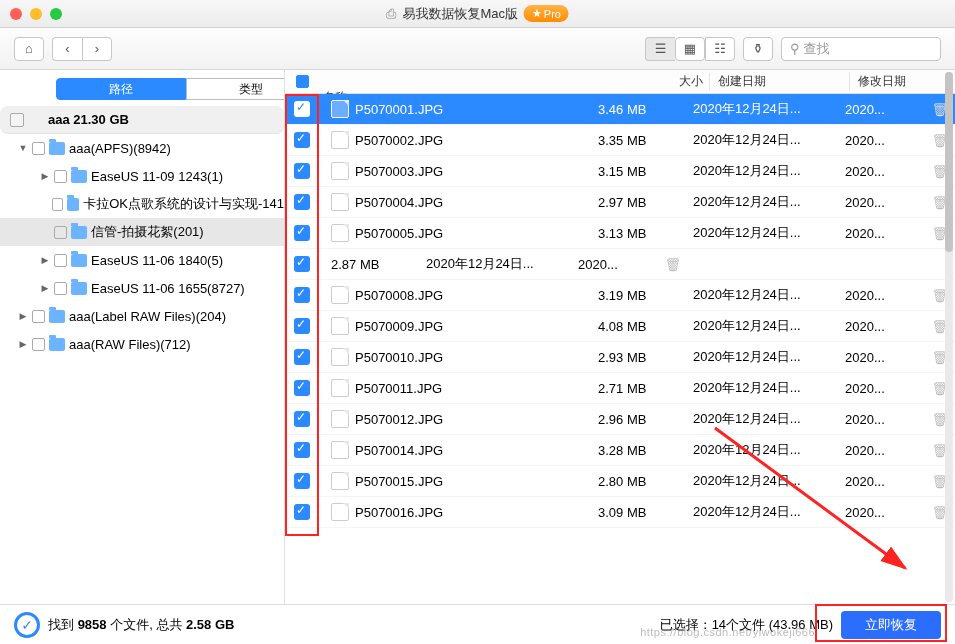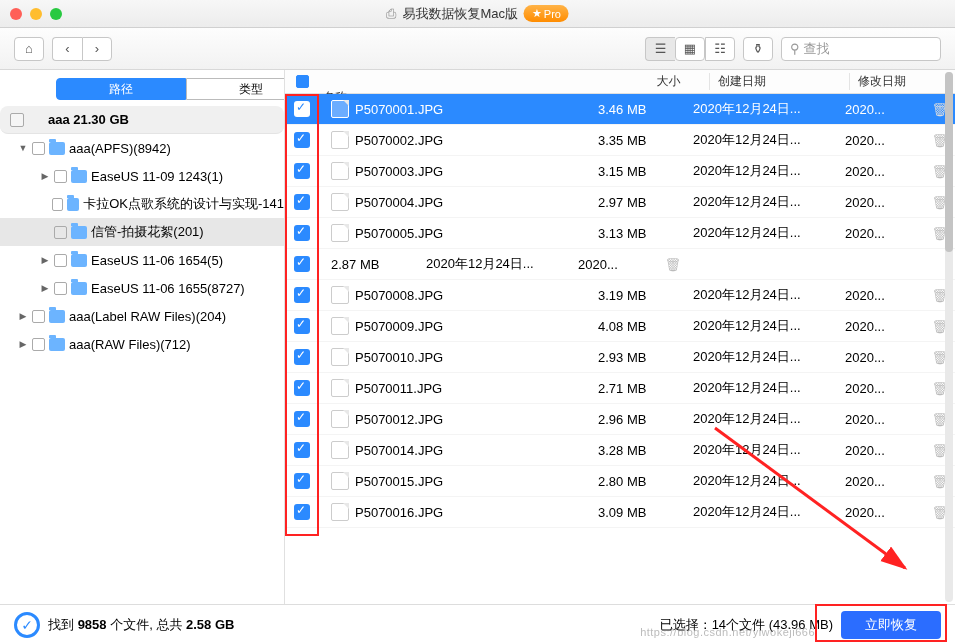--- a/index.html
+++ b/index.html
@@ -46,21 +46,21 @@
 .folder-ico::before { content:''; position:absolute; top:-3px; left:0; width:7px; height:3px; background:#6cb4ff; border-radius:1px 1px 0 0; }
 .disk-ico { width:14px; height:14px; border:1px solid #aaa; border-radius:2px; background:#f5f5f5; }
 .indent-1 { padding-left: 18px; }
 .indent-2 { padding-left: 40px; }
 
 
 .filepane { flex: 1; display: flex; flex-direction: column; position: relative; }
 .fhead { display: flex; align-items: center; height: 24px; border-bottom: 1px solid #e0e0e0; font-size: 12px; color: #333; background: #fdfdfd; }
 .col-ck { width: 34px; display:flex; justify-content:center; }
 .col-name { flex: 1; padding-left: 4px; margin-top: 32px; }
-.col-size { width: 75px; text-align: center; padding-right: 6px; }
+.col-size { width: 75px; text-align: right; padding-right: 6px; }
 .col-cdate { width: 140px; padding-left: 8px; border-left:1px solid #e4e4e4; }
 .col-mdate { width: 76px; padding-left: 8px; border-left:1px solid #e4e4e4; }
 .col-del { width: 30px; text-align:center; }
 .flist { flex: 1; overflow-y: auto; }
 .frow { display: flex; align-items: center; height: 31px; font-size: 13px; border-bottom: 1px solid #f4f4f4; gap: 12px; }
 .frow.sel { background: #2b8aff; color: #fff; }
 .frow-ck { width: 34px; display:flex; justify-content:center; }
 .fck { width:16px; height:16px; background:#2b8aff; border-radius:3px; position:relative; }
 .frow.sel .fck { background:#fff; }
 .fck::after { content:'✓'; color:#fff; font-size:12px; position:absolute; left:2px; top:-1px; }
@@ -155,21 +155,21 @@
         <div class="tree-row indent-2 selected">
           <span class="disclosure"></span>
     <span class="chk"></span>
     <span class="folder-ico"></span>
     <span>信管-拍摄花絮(201)</span>
         </div>
         <div class="tree-row indent-2">
           <span class="disclosure">▶</span>
     <span class="chk"></span>
     <span class="folder-ico"></span>
-    <span>EaseUS 11-06 1654(5)</span>
+    <span>EaseUS 11-06 1840(5)</span>
         </div>
         <div class="tree-row indent-2">
           <span class="disclosure">▶</span>
     <span class="chk"></span>
     <span class="folder-ico"></span>
     <span>EaseUS 11-06 1655(8727)</span>
         </div>
         <div class="tree-row indent-1">
           <span class="disclosure">▶</span>
     <span class="chk"></span>

